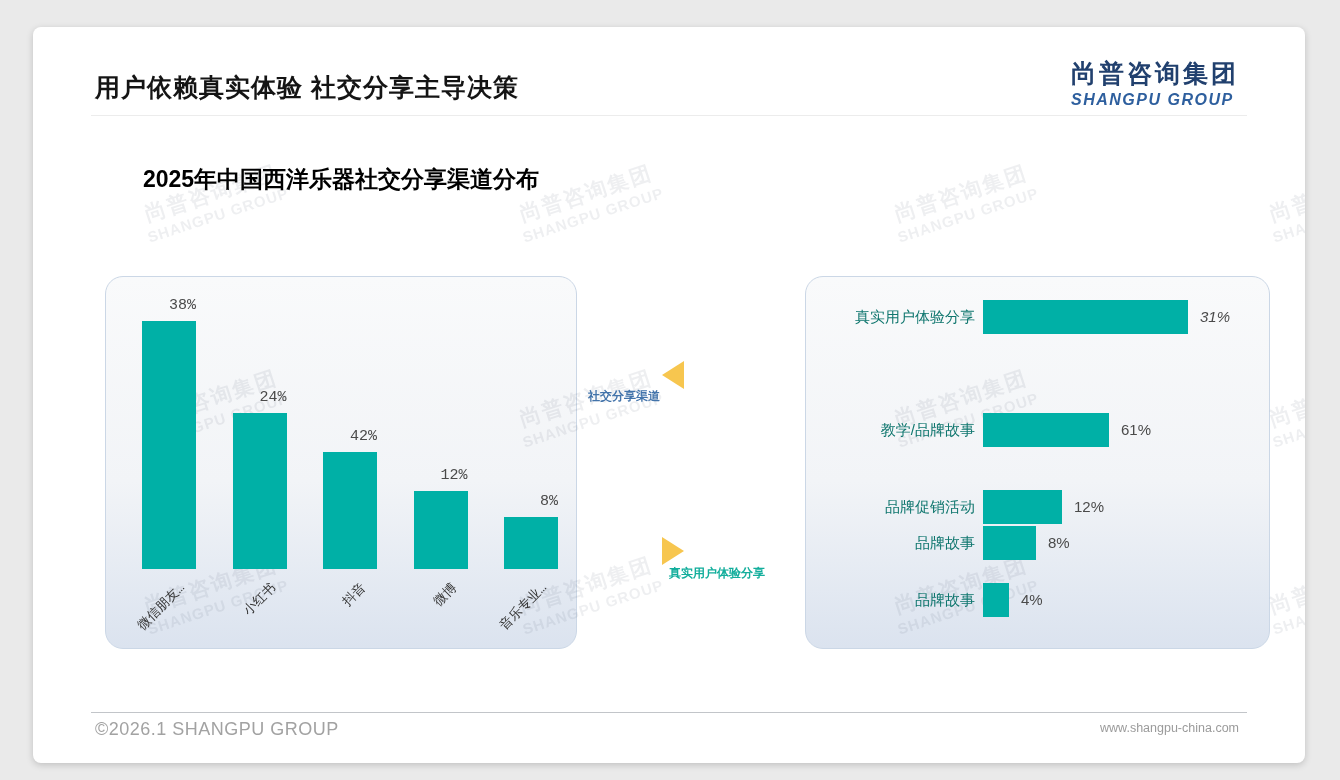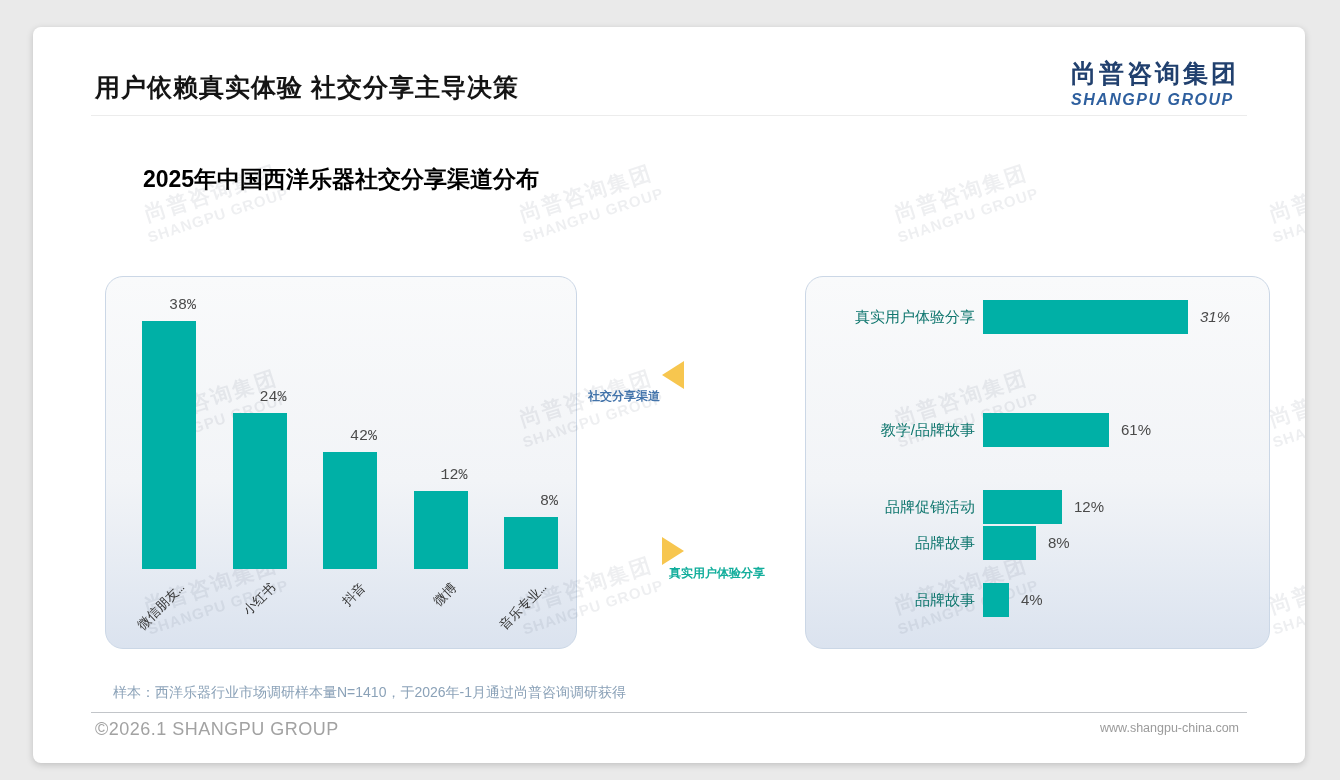--- a/index.html
+++ b/index.html
@@ -207,18 +207,17 @@
         <div class="hval" style="left: 216px;">4%</div>
       </div>
     </div>
 
   <div class="arrow-left"></div>
   <div class="ann-label blue">社交分享渠道</div>
 
   <div class="arrow-right"></div>
   <div class="ann-label teal">真实用户体验分享</div>
 
-  <div class="note">样本：西洋乐器行业市场调研样本量N=1410，于2026年-1月通过尚普咨询调研获得</div>
   <div class="footer-divider"></div>
   <div class="footer-left">©2026.1 SHANGPU GROUP</div>
   <div class="footer-right">www.shangpu-china.com</div>
 
 </div>
 
 </body></html>

